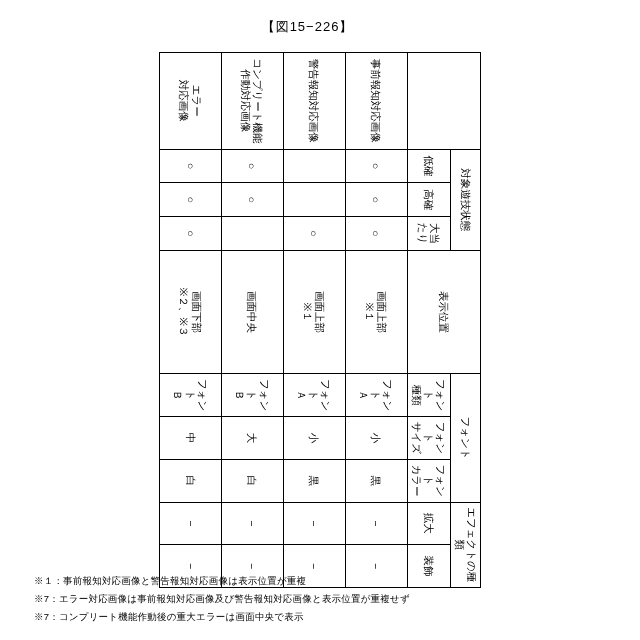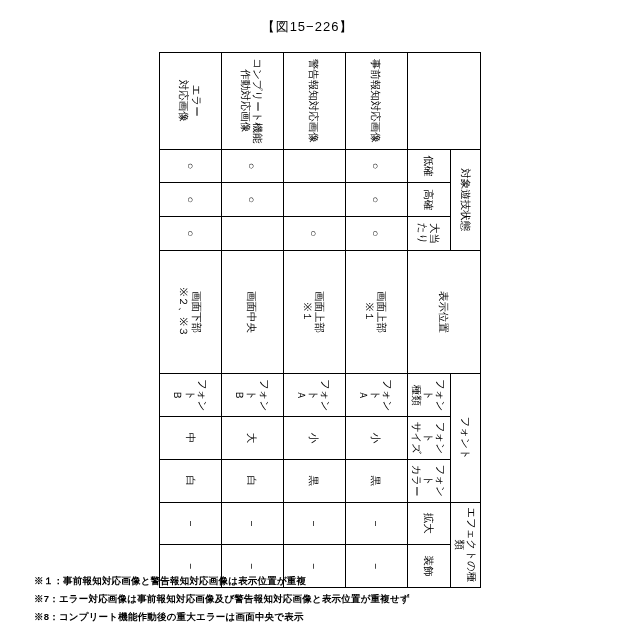--- a/index.html
+++ b/index.html
@@ -76,21 +76,20 @@
   .two-line { white-space: pre-line; }
 
   
   .notes {
     position: absolute;
     left: 34px;
     bottom: 14px;
     font-size: 9.5px;
     line-height: 1.9;
     letter-spacing: 0.2px;
-    font-weight: bold;
   }
   .notes div { white-space: nowrap; }
 </style>
 </head>
 <body>
 
 <div class="fig-caption">【図15−226】</div>
 
 <div class="table-wrap">
   <table class="matrix">
@@ -188,14 +187,14 @@
         <td>−</td>
         <td>−</td>
       </tr>
     </tbody>
   </table>
 </div>
 
 <div class="notes">
   <div>※１：事前報知対応画像と警告報知対応画像は表示位置が重複</div>
   <div>※7：エラー対応画像は事前報知対応画像及び警告報知対応画像と表示位置が重複せず</div>
-  <div>※8：コンプリート機能作動後の重大エラーは画面中央で表示</div>
+  <div>※7：コンプリート機能作動後の重大エラーは画面中央で表示</div>
 </div>
 
 </body></html>

